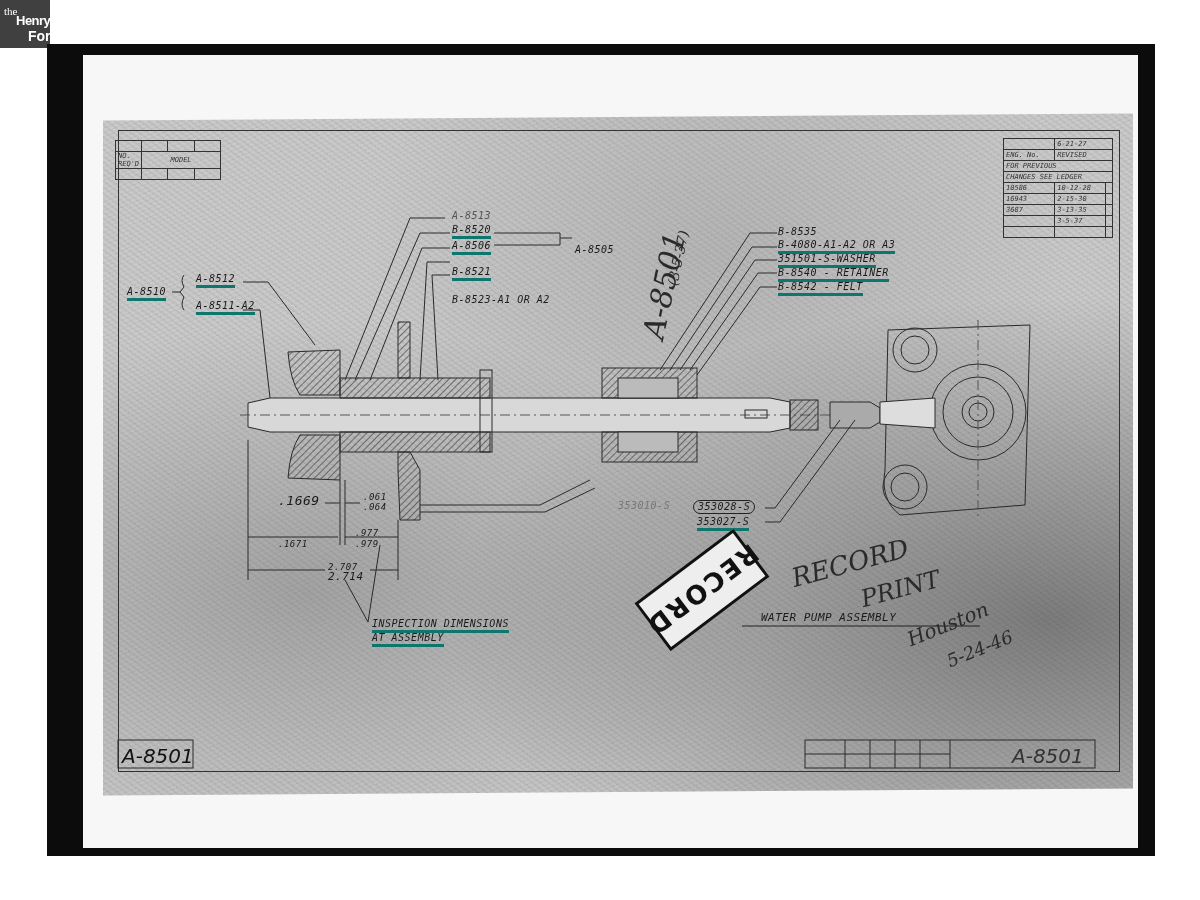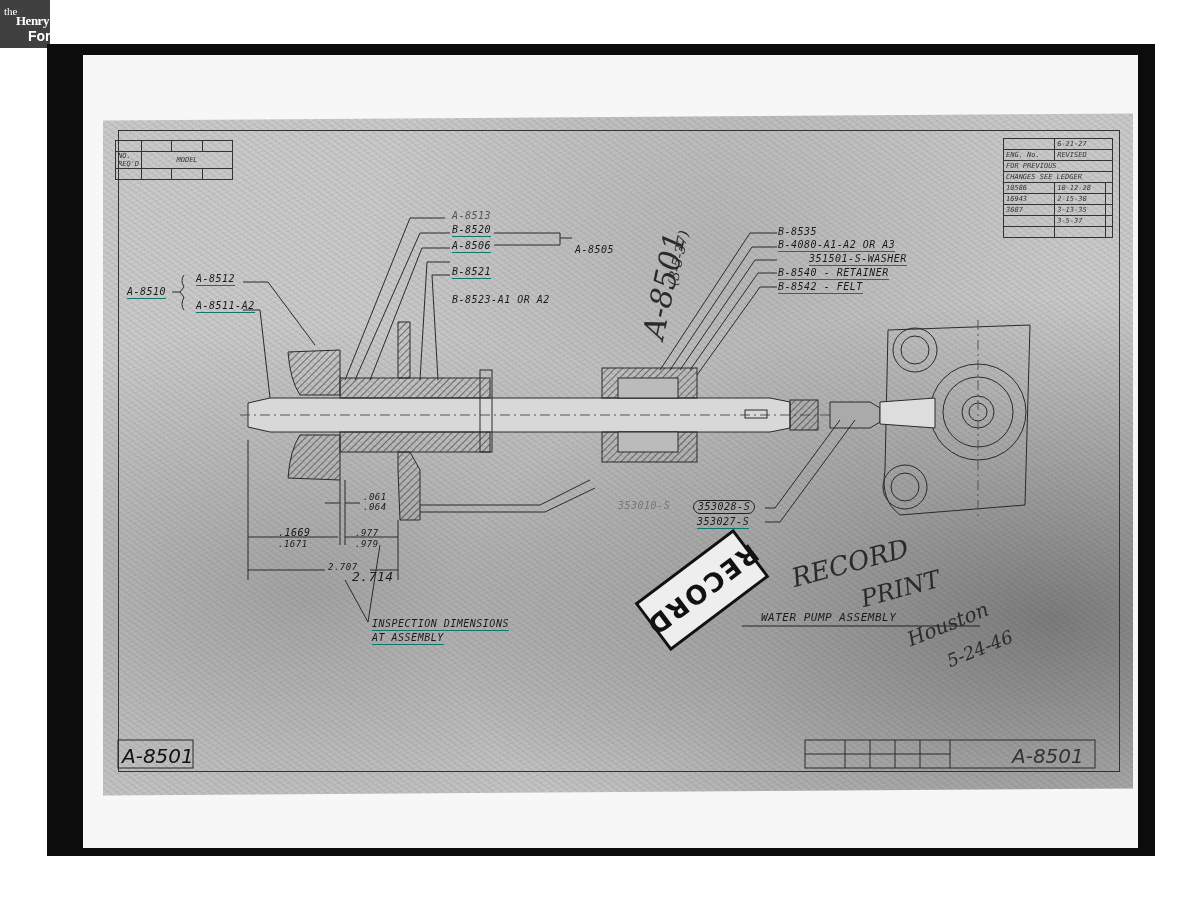--- a/index.html
+++ b/index.html
@@ -1,35 +1,35 @@
 <!DOCTYPE html>
 <html><head>
 <meta charset="utf-8">
 <style>
   html, body { margin:0; padding:0; }
   body { width:1200px; height:900px; background:#ffffff; position:relative; overflow:hidden; font-family:"Liberation Sans", sans-serif; }
   .logo { position:absolute; left:0; top:0; width:50px; height:48px; background:#404040; color:#fff; }
   .logo .the { position:absolute; left:4px; top:5px; font-size:11px; font-family:"Liberation Serif", serif; }
-  .logo .henry { position:absolute; left:16px; top:13px; font-size:13px; font-weight:bold; font-family:Liberation Serif, serif; letter-spacing:-0.5px; }
+  .logo .henry { position:absolute; left:16px; top:13px; font-size:13px; font-weight:bold; font-family:Liberation Sans, sans-serif; letter-spacing:-0.5px; }
   .logo .ford { position:absolute; left:16px; top:28px; font-size:14px; font-weight:bold; font-family:"Liberation Sans", sans-serif;padding-left:12px; }
   .frame { position:absolute; left:47px; top:44px; width:1108px; height:812px; background:#0c0c0c; }
   .mat { position:absolute; left:83px; top:55px; width:1055px; height:793px; background:#f7f7f7; }
   .sheet { position:absolute; left:103px; top:117px; width:1030px; height:675px;
     background:
       radial-gradient(ellipse at 92% 75%, rgba(60,60,60,0.55), rgba(0,0,0,0) 45%),
       radial-gradient(ellipse at 20% 70%, rgba(90,90,90,0.35), rgba(0,0,0,0) 40%),
       radial-gradient(ellipse at 60% 20%, rgba(120,120,120,0.25), rgba(0,0,0,0) 40%),
       repeating-linear-gradient(37deg, rgba(0,0,0,0.05) 0 2px, rgba(0,0,0,0) 2px 5px),
       repeating-linear-gradient(-23deg, rgba(0,0,0,0.04) 0 1px, rgba(0,0,0,0) 1px 4px),
       #c9c9c9;
     transform: skewY(-0.4deg);
   }
   .sheet-border { position:absolute; left:118px; top:130px; width:1000px; height:640px; border:1px solid #333; }
   svg.drawing { position:absolute; left:0; top:0; }
-  .lbl { position:absolute; font-family:"DejaVu Sans Mono", monospace; font-style:italic; color:#1a1a1a; font-size:10px; letter-spacing:0.5px; white-space:nowrap; border-bottom:1px solid #0f766e; line-height:12px; }
+  .lbl { position:absolute; font-family:"DejaVu Sans Mono", monospace; font-style:italic; color:#1a1a1a; font-size:10px; letter-spacing:0.5px; white-space:nowrap; border-bottom:3px solid #0f766e; line-height:12px; }
   .lbl.noline { border-bottom:none; }
   .hand { position:absolute; font-family:"DejaVu Serif", serif; font-style:italic; color:#2a2a2a; white-space:nowrap; }
   .stamp { position:absolute; left:640px; top:560px; width:118px; height:54px; border:3px solid #111; background:#eee; transform:rotate(-37deg); display:flex; align-items:center; justify-content:center; }
   .stamp span { font-family:"DejaVu Sans", sans-serif; font-weight:bold; font-size:26px; letter-spacing:2px; color:#111; transform:rotate(180deg); }
   .tbl { position:absolute; border-collapse:collapse; font-family:"DejaVu Sans Mono", monospace; font-style:italic; font-size:7px; color:#333; }
   .tbl td { border:1px solid #333; padding:0 2px; height:10px; }
   .drawno { position:absolute; font-family:"DejaVu Sans", sans-serif; font-style:italic; color:#111; }
 </style>
 </head>
 <body>
@@ -128,21 +128,21 @@
     <rect x="805" y="740" width="290" height="28"></rect>
     <line x1="845" y1="740" x2="845" y2="768"></line>
     <line x1="870" y1="740" x2="870" y2="768"></line>
     <line x1="895" y1="740" x2="895" y2="768"></line>
     <line x1="920" y1="740" x2="920" y2="768"></line>
     <line x1="950" y1="740" x2="950" y2="768"></line>
     <line x1="805" y1="754" x2="950" y2="754"></line>
   </g>
 </svg>
 
-<table class="tbl" style="left:115px;top:140px;width:118px;">
+<table class="tbl" style="left:115px;top:140px;width:106px;">
   <tbody>
       <tr>
         <td style="width:20px"></td>
         <td></td>
         <td></td>
         <td></td>
       </tr>
   <tr>
         <td>NO. REQ'D</td>
         <td colspan="3" style="text-align:center">MODEL</td>
@@ -206,36 +206,36 @@
 
 <span class="lbl noline" style="left:452px;top:210px;color:#555;">A-8513</span>
 <span class="lbl" style="left:452px;top:224px;">B-8520</span>
 <span class="lbl" style="left:452px;top:240px;">A-8506</span>
 <span class="lbl noline" style="left:452px;top:254px;margin-top:40px;">B-8523-A1 OR A2</span>
 <span class="lbl" style="left:452px;top:266px;">B-8521</span>
 <span class="lbl noline" style="left:575px;top:244px;">A-8505</span>
 
 <span class="lbl noline" style="left:778px;top:226px;">B-8535</span>
 <span class="lbl" style="left:778px;top:239px;">B-4080-A1-A2 OR A3</span>
-<span class="lbl" style="left:778px;top:253px;margin-left:31px;">351501-S-WASHER</span>
+<span class="lbl" style="left:778px;top:253px;">351501-S-WASHER</span>
 <span class="lbl" style="left:778px;top:267px;">B-8540 - RETAINER</span>
 <span class="lbl" style="left:778px;top:281px;">B-8542 - FELT</span>
 
 <span class="lbl noline" style="left:618px;top:500px;color:#777;">353010-S</span>
 <span class="lbl noline" style="left:693px;top:500px;border:1px solid #222;border-radius:10px;padding:0 4px;">353028-S</span>
 <span class="lbl" style="left:697px;top:516px;">353027-S</span>
 
 <span class="lbl noline" style="left:363px;top:491px;font-size:9px;">.061</span>
 <span class="lbl noline" style="left:363px;top:501px;font-size:9px;">.064</span>
-<span class="lbl noline" style="left:278px;top:527px;font-size:10px;">.1669</span>
+<span class="lbl noline" style="left:278px;top:495px;font-size:13px;">.1669</span>
 <span class="lbl noline" style="left:278px;top:538px;font-size:9px;">.1671</span>
 <span class="lbl noline" style="left:355px;top:527px;font-size:9px;">.977</span>
 <span class="lbl noline" style="left:355px;top:538px;font-size:9px;">.979</span>
 <span class="lbl noline" style="left:328px;top:561px;font-size:9px;">2.707</span>
-<span class="lbl noline" style="left:328px;top:571px;font-size:13px;margin-left:24px;">2.714</span>
+<span class="lbl noline" style="left:328px;top:571px;font-size:11px;">2.714</span>
 
 <span class="lbl" style="left:372px;top:618px;">INSPECTION DIMENSIONS</span>
 <span class="lbl" style="left:372px;top:632px;">AT ASSEMBLY</span>
 
 <span class="hand" style="left:610px;top:268px;font-size:30px;transform:rotate(-78deg);">A-8501</span>
 <span class="hand" style="left:650px;top:250px;font-size:14px;transform:rotate(-78deg);">(3-5-37)</span>
 
 <div class="stamp">
   <span>RECORD</span>
 </div>

